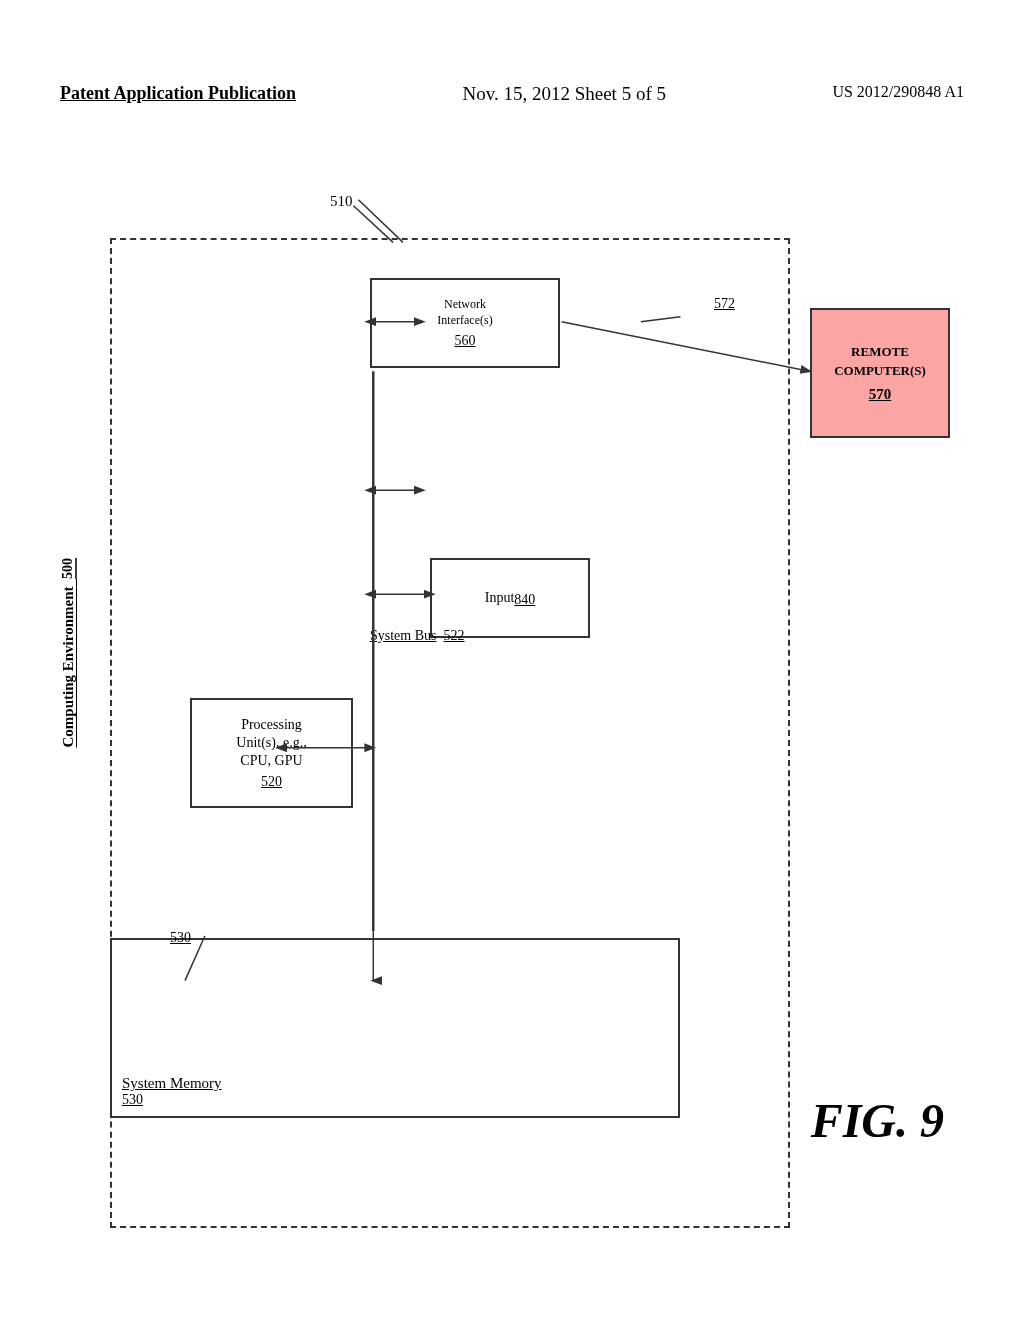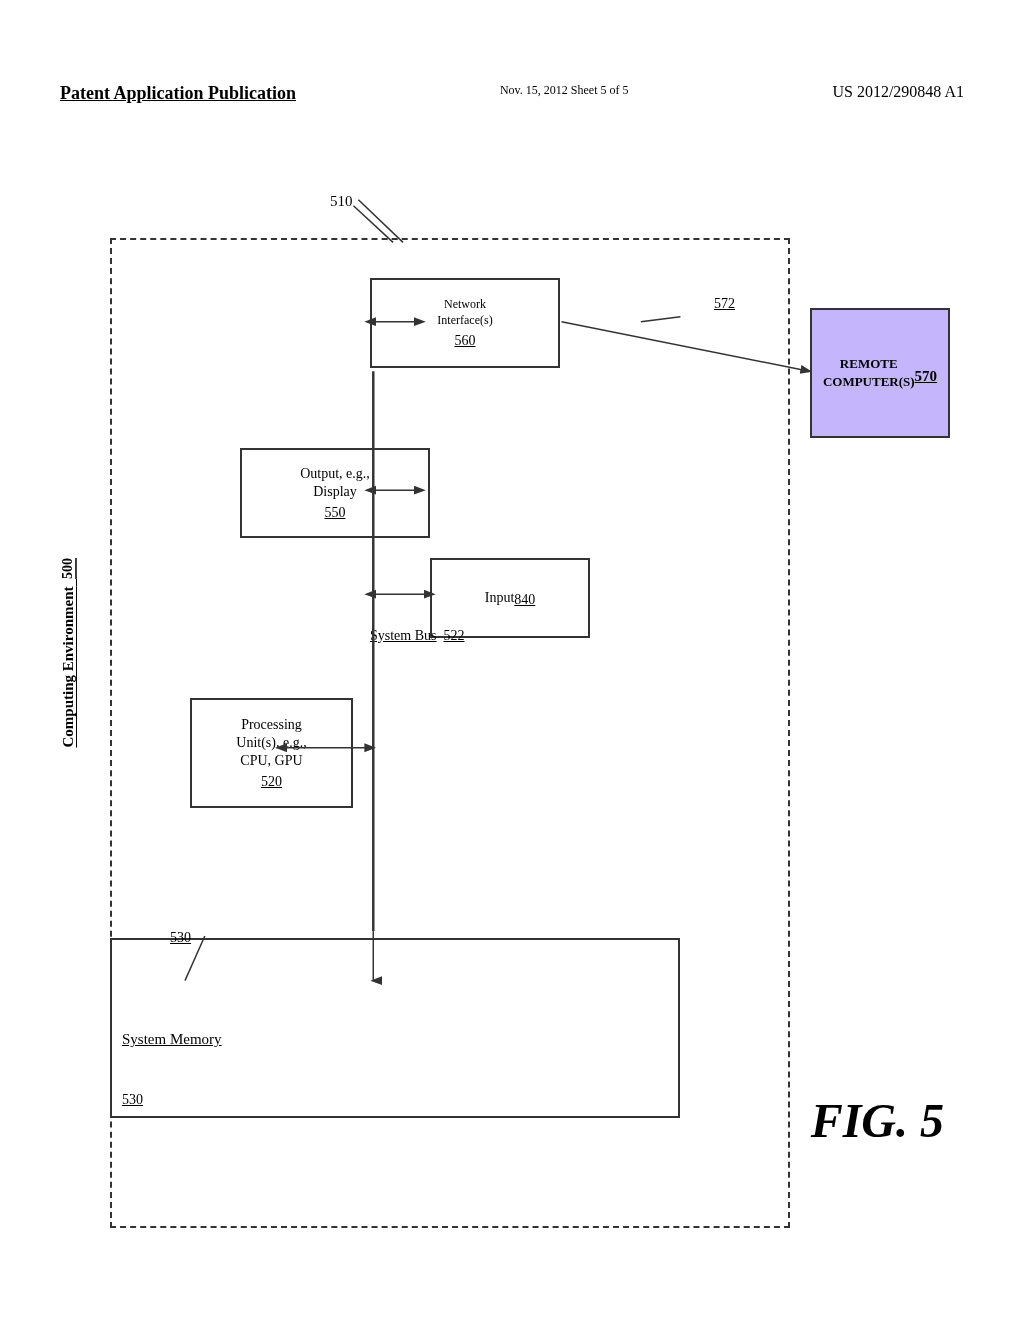--- a/index.html
+++ b/index.html
@@ -27,21 +27,21 @@
       justify-content: space-between;
       align-items: flex-start;
       padding: 0 60px;
     }
     .header-left {
       font-weight: bold;
       font-size: 18px;
       text-decoration: underline;
     }
     .header-center {
-      font-size: 12px;
+      font-size: 19px;
       text-align: left;
     }
     .header-right {
       font-size: 16px;
       text-align: left;
     }
     .diagram-area {
       position: absolute;
       top: 150px;
       left: 60px;
@@ -124,21 +124,20 @@
       left: 50px;
       width: 570px;
       height: 180px;
       border: 2px solid #333;
       display: flex;
       flex-direction: column;
       align-items: flex-start;
       justify-content: flex-end;
       padding: 8px 10px;
       background: #fff;
-      gap: 44px;
     }
     
     .box-input {
       position: absolute;
       top: 380px;
       left: 370px;
       width: 160px;
       height: 80px;
       border: 2px solid #333;
       display: flex;
@@ -150,26 +149,26 @@
     }
     
     .box-remote {
       position: absolute;
       top: 130px;
       left: 750px;
       width: 140px;
       height: 130px;
       border: 2px solid #333;
       display: flex;
-      flex-direction: row;
-      align-items: center;
-      justify-content: center;
-      text-align: center;
-      font-size: 14px;
-      background: #c4b5fd;
+      flex-direction: column;
+      align-items: center;
+      justify-content: center;
+      text-align: center;
+      font-size: 14px;
+      background: #fca5a5;
     }
     .ref-label {
       font-size: 14px;
       text-decoration: underline;
     }
     
     .diagram-svg {
       position: absolute;
       top: 0;
       left: 0;
@@ -219,26 +218,20 @@
       <span class="underline">510</span>
     </div>
 
     <div class="box-network">
       <div style="font-size:12px; text-align:center; line-height:1.3;">
         Network<br>Interface(s)
       </div>
       <div class="ref-label" style="margin-top:4px;">560</div>
     </div>
 
-    <div class="box-output">
-      <div style="font-size:14px; text-align:center; line-height:1.3;">
-        Output, e.g.,<br>Display
-      </div>
-      <div class="ref-label" style="margin-top:4px;">550</div>
-    </div>
 
     <div class="box-processing">
       <div style="font-size:14px; text-align:center; line-height:1.3;">
         Processing<br>Unit(s), e.g.,<br>CPU, GPU
       </div>
       <div class="ref-label" style="margin-top:4px;">520</div>
     </div>
 
     <div class="box-memory">
       <div style="text-decoration:underline; font-size:15px;">System Memory</div>
@@ -255,21 +248,21 @@
         REMOTE<br>COMPUTER(S)
       </div>
       <div class="ref-label" style="margin-top:6px; font-weight:bold; font-size:15px;">570</div>
     </div>
 
     <div class="system-bus-label">
       <span style="text-decoration:underline;">System Bus</span>
       &nbsp;<span class="ref-label">522</span>
     </div>
 
-    <div class="fig-label">FIG. 5</div>
+    <div class="fig-label">FIG. 9</div>
 
     <svg class="diagram-svg" viewBox="0 0 900 1100">
 
       <line x1="295" y1="22" x2="340" y2="65" stroke="#333" stroke-width="1.5"></line>
 
       <line x1="310" y1="195" x2="310" y2="760" stroke="#333" stroke-width="2.5"></line>
 
       <line x1="310" y1="145" x2="360" y2="145" stroke="#333" stroke-width="1.5" marker-end="url(#arrowR)" marker-start="url(#arrowL)"></line>
 
       <line x1="310" y1="315" x2="360" y2="315" stroke="#333" stroke-width="1.5" marker-end="url(#arrowR)" marker-start="url(#arrowL)"></line>

